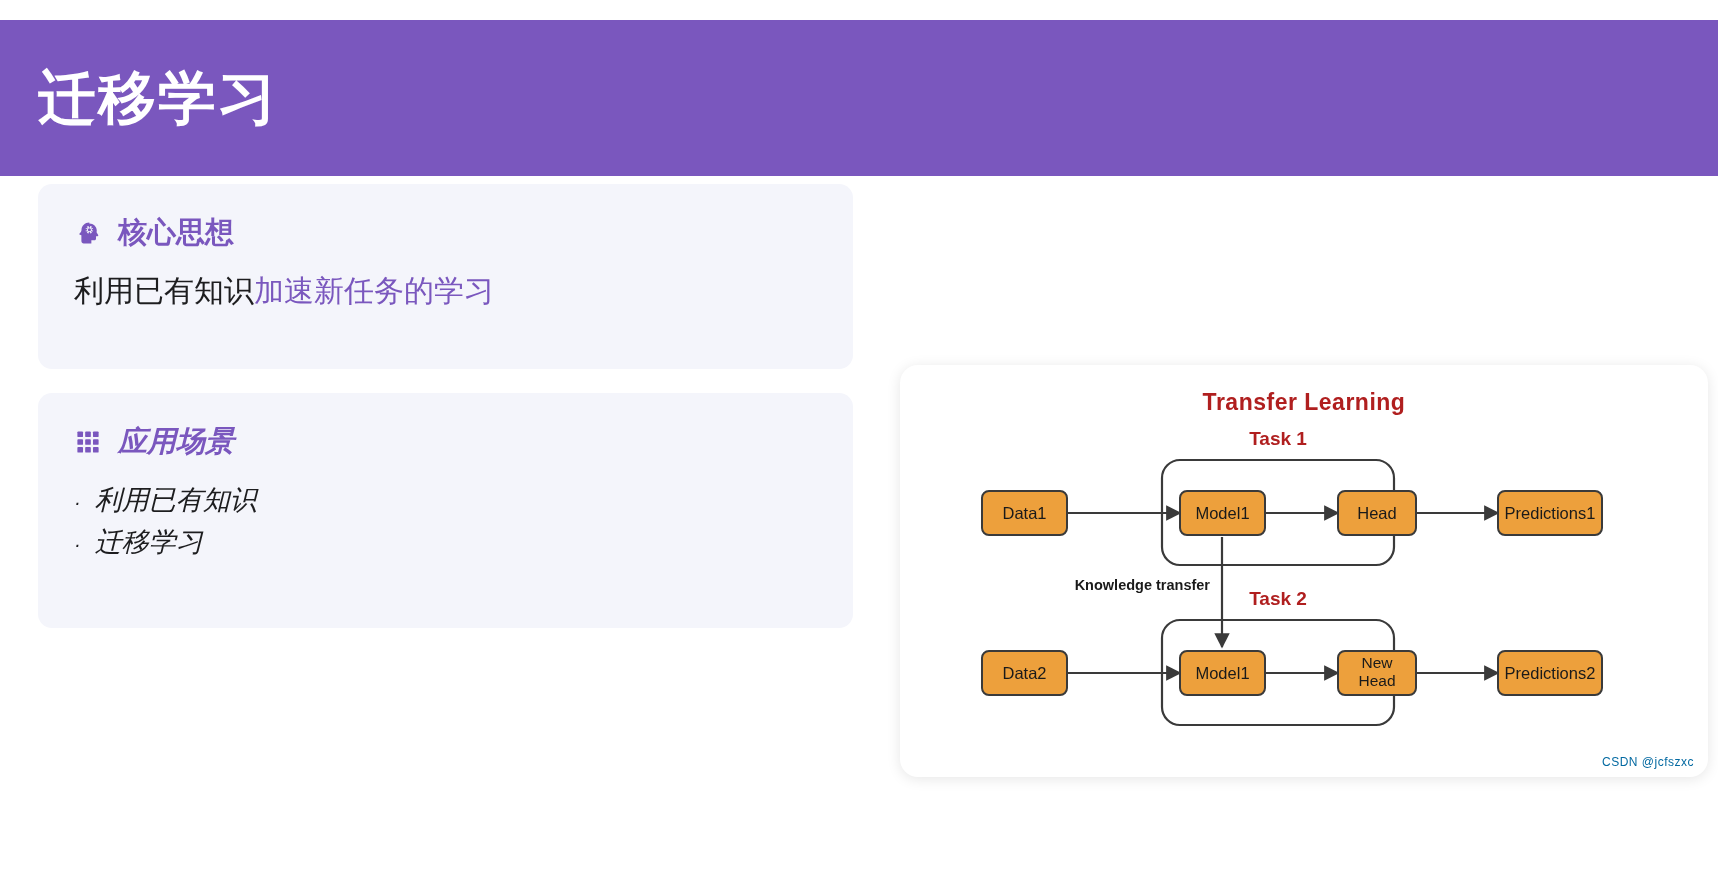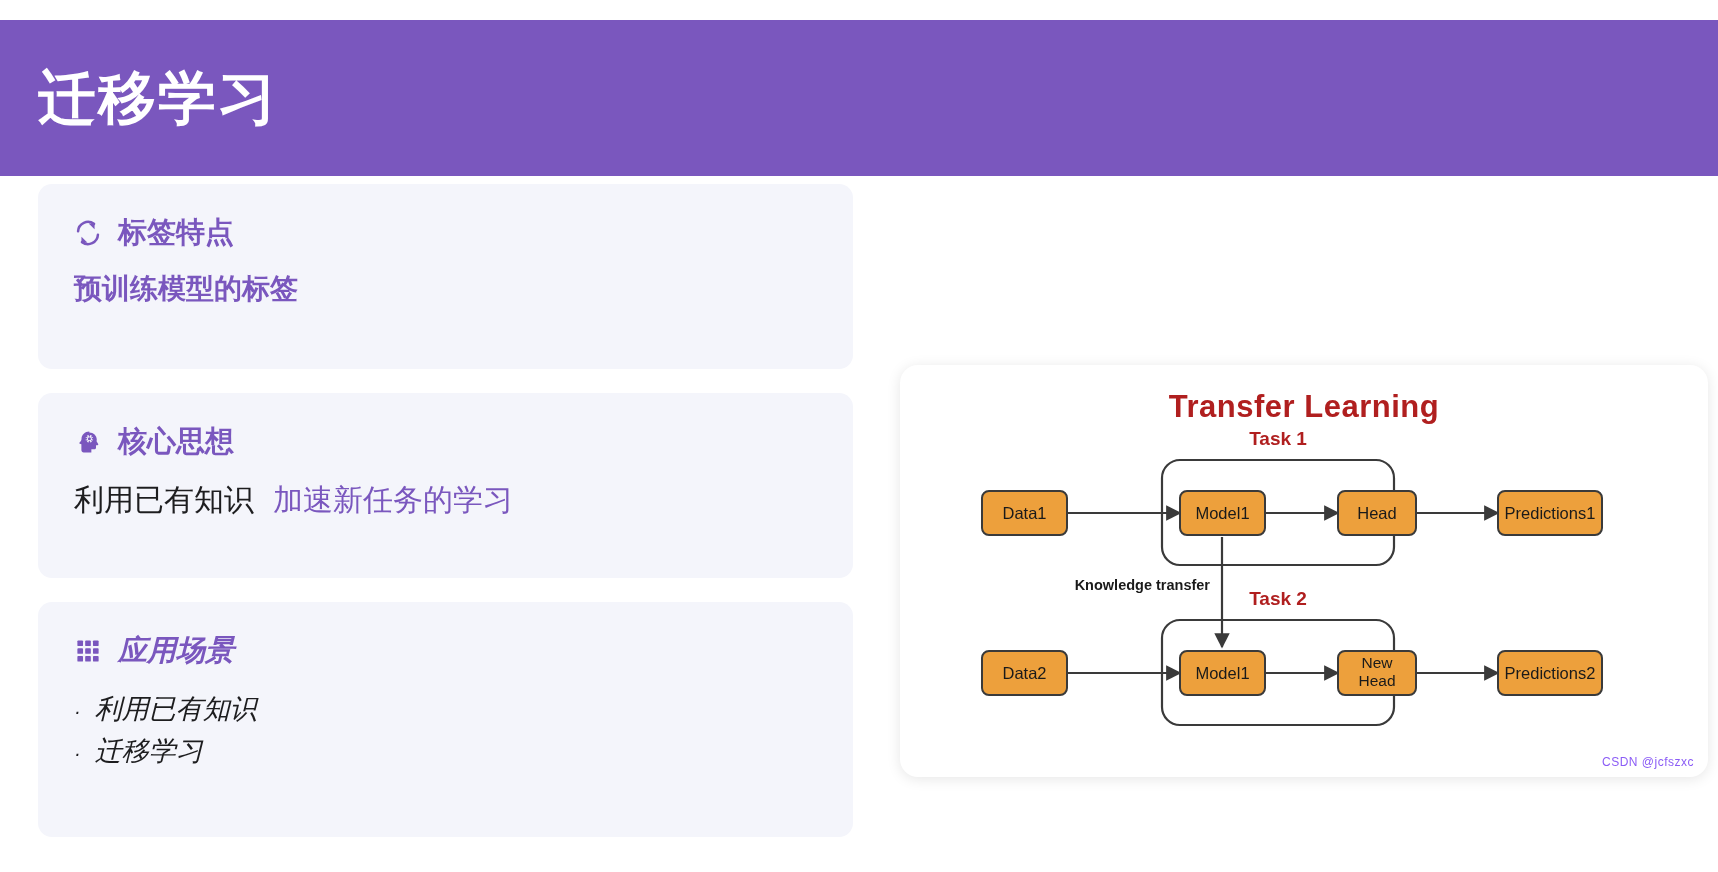--- a/index.html
+++ b/index.html
@@ -81,21 +81,20 @@
     font-weight: bold;
     line-height: 1.3;
   }
   .card-body-mixed {
     font-size: 30px;
     line-height: 1.3;
     color: #1d1d1f;
   }
   .card-body-mixed .hl {
     color: #7A57BE;
-    margin-left: 19px;
   }
 
   .bullet-list {
     list-style: none;
     margin: 0;
     padding: 0;
   }
   .bullet-list li {
     font-size: 27px;
     color: #1d1d1f;
@@ -128,56 +127,42 @@
     width: 808px;
     height: 412px;
   }
   .diagram-title {
     position: absolute;
     left: 0;
     top: 24px;
     width: 808px;
     text-align: center;
     color: #B01F1F;
-    font-size: 31px;
+    font-size: 23px;
     font-weight: bold;
     letter-spacing: 0.5px;
   }
   .watermark {
     position: absolute;
     right: 14px;
     bottom: 8px;
-    color: #8b5cf6;
+    color: #0369a1;
     font-size: 12px;
     letter-spacing: 0.5px;
   }
 </style>
 </head>
 <body>
 
 <div class="header">
   <div class="header-title">迁移学习</div>
 </div>
 
 <div class="left-col">
 
-  <div class="card card-1">
-    <div class="card-head">
-      <span class="card-icon">
-        <svg width="28" height="28" viewBox="0 0 24 24" fill="none" stroke="#7A57BE" stroke-width="2.2" stroke-linecap="round" stroke-linejoin="round">
-          <path d="M20.5 13.5a8.5 8.5 0 0 1-13.6 6.3"></path>
-          <polyline points="6.4 15.2 6.4 20.2 11.4 20.2" fill="#7A57BE" stroke="none"></polyline>
-          <path d="M3.5 10.5a8.5 8.5 0 0 1 13.6-6.3"></path>
-          <polyline points="17.6 8.8 17.6 3.8 12.6 3.8" fill="#7A57BE" stroke="none"></polyline>
-        </svg>
-      </span>
-      <span class="card-title">标签特点</span>
-    </div>
-    <div class="card-body-purple">预训练模型的标签</div>
-  </div>
 
   <div class="card card-2">
     <div class="card-head">
       <span class="card-icon">
         <svg width="26" height="26" viewBox="0 0 24 24">
           <path d="M13.2 2.2c-4 0-7.2 3-7.2 6.7 0 1.3-.6 2.3-1.6 3.3-.5.5-.6 1 .1 1.3l1.4.6v5.3c0 1.3.9 2.2 2.1 2.2h7.1v-2.8h2.6c1 0 1.7-.8 1.7-1.8v-2.1h1.4c.6 0 .9-.5.6-1l-1.5-2.6c.1-.5.2-1 .2-1.5 0-3.7-3-6.6-6.9-6.6z" fill="#7A57BE"></path>
           <circle cx="13.3" cy="9" r="3.5" fill="#F4F5FB"></circle>
           <circle cx="13.3" cy="9" r="1.4" fill="#7A57BE"></circle>
           <g fill="#7A57BE">
             <rect x="12.7" y="4.8" width="1.2" height="2.1" rx="0.5"></rect>

